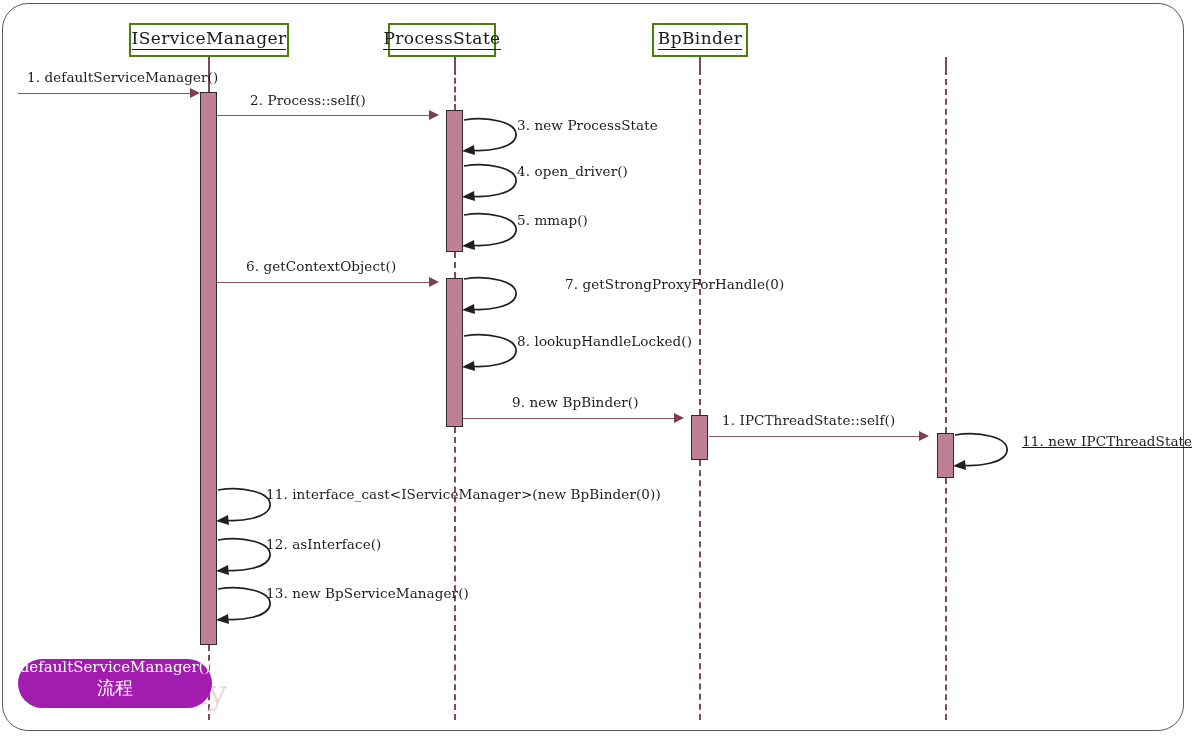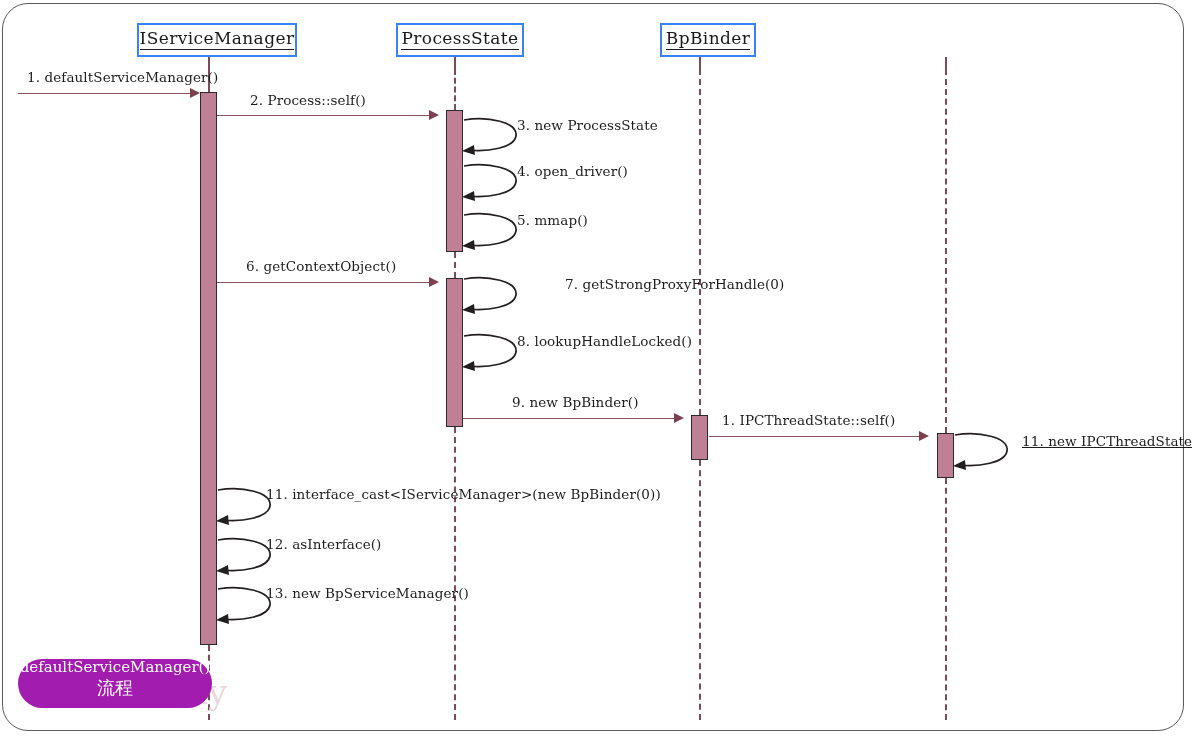--- a/index.html
+++ b/index.html
@@ -21,27 +21,26 @@
     width:1182px; height:728px;
     border:1.5px solid #5a5a5a;
     border-radius:26px;
     box-sizing:border-box;
     pointer-events:none;
   }
   
   .participant{
     position:absolute;
     box-sizing:border-box;
-    border:2px solid #3b82f6;
+    border:2px solid #4d7c0f;
     background:#ffffff;
     display:flex;
     align-items:center;
     justify-content:center;
     height:34px;
-    margin-left:8px;
   }
   .participant .pname{
     font-family:"DejaVu Serif", serif;
     font-size:17px;
     color:#1a1a1a;
     letter-spacing:0.4px;
     border-bottom:1.6px solid #1a1a1a;
     line-height:1.05;
     padding-bottom:1px;
     white-space:nowrap;
@@ -121,21 +120,21 @@
 <body>
 
 <div id="stage">
 
   <div id="frame"></div>
 
   <div class="participant" style="left:129px; top:23px; width:160px;">
     <span class="pname">IServiceManager</span>
   </div>
 
-  <div class="participant" style="left:388px; top:23px; width:128px;">
+  <div class="participant" style="left:388px; top:23px; width:108px;">
     <span class="pname">ProcessState</span>
   </div>
 
   <div class="participant" style="left:652px; top:23px; width:96px;">
     <span class="pname">BpBinder</span>
   </div>
 
 
   <div class="lifeline solidtop" style="left:208px; top:57px; height:36px;"></div>
   <div class="lifeline" style="left:208px; top:645px; height:75px;"></div>

